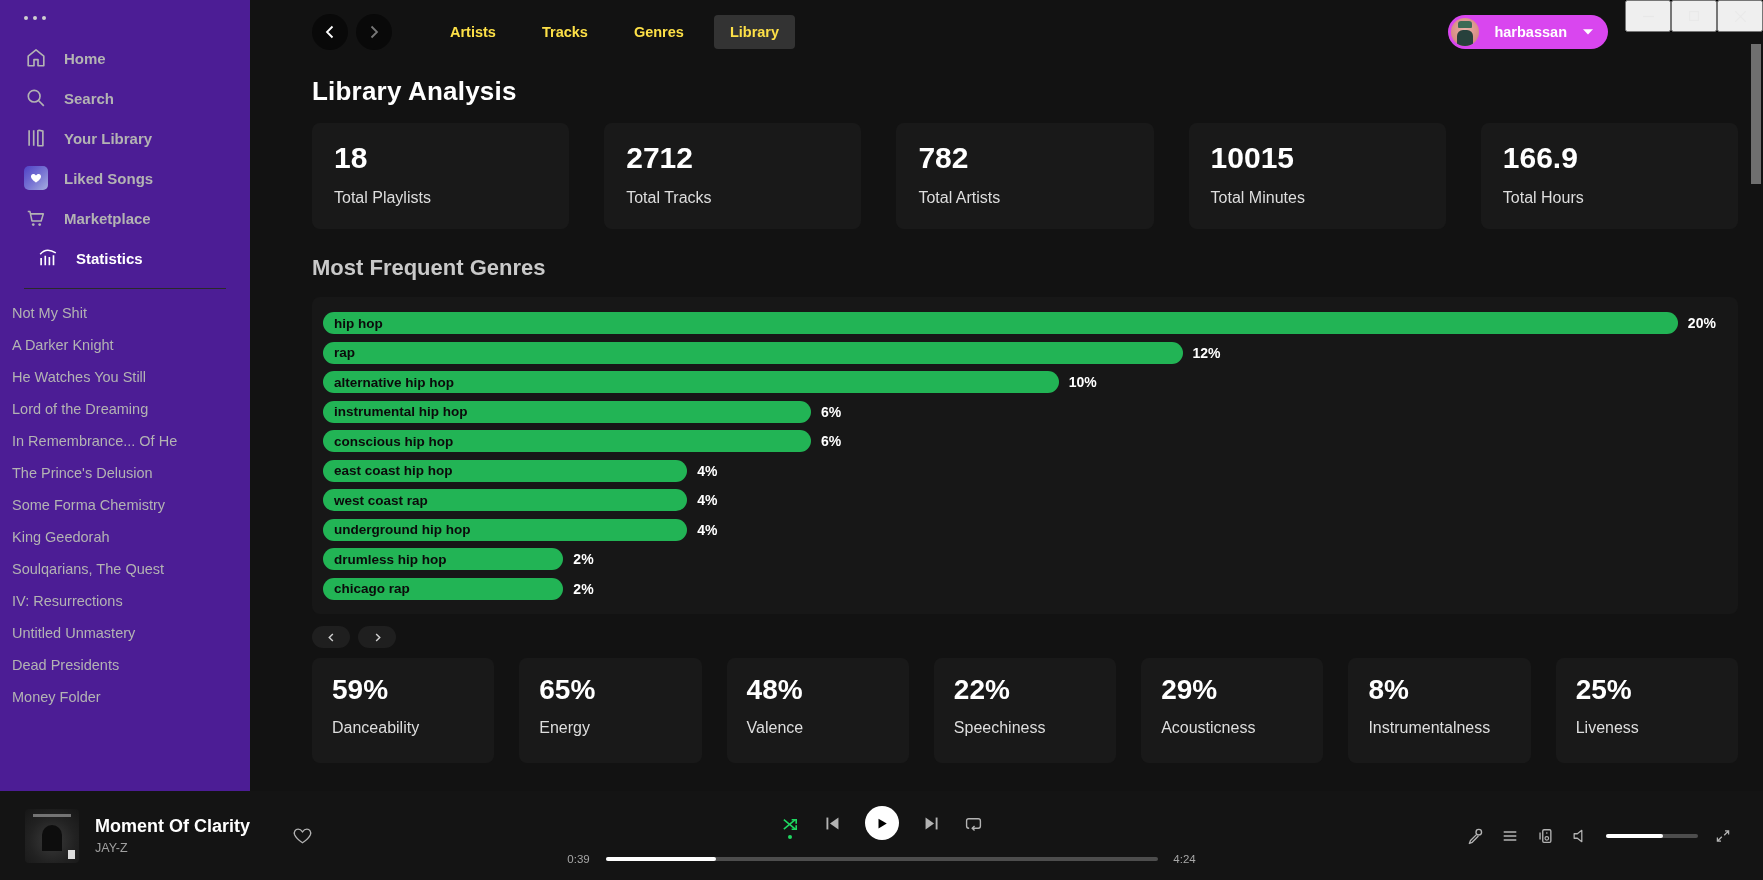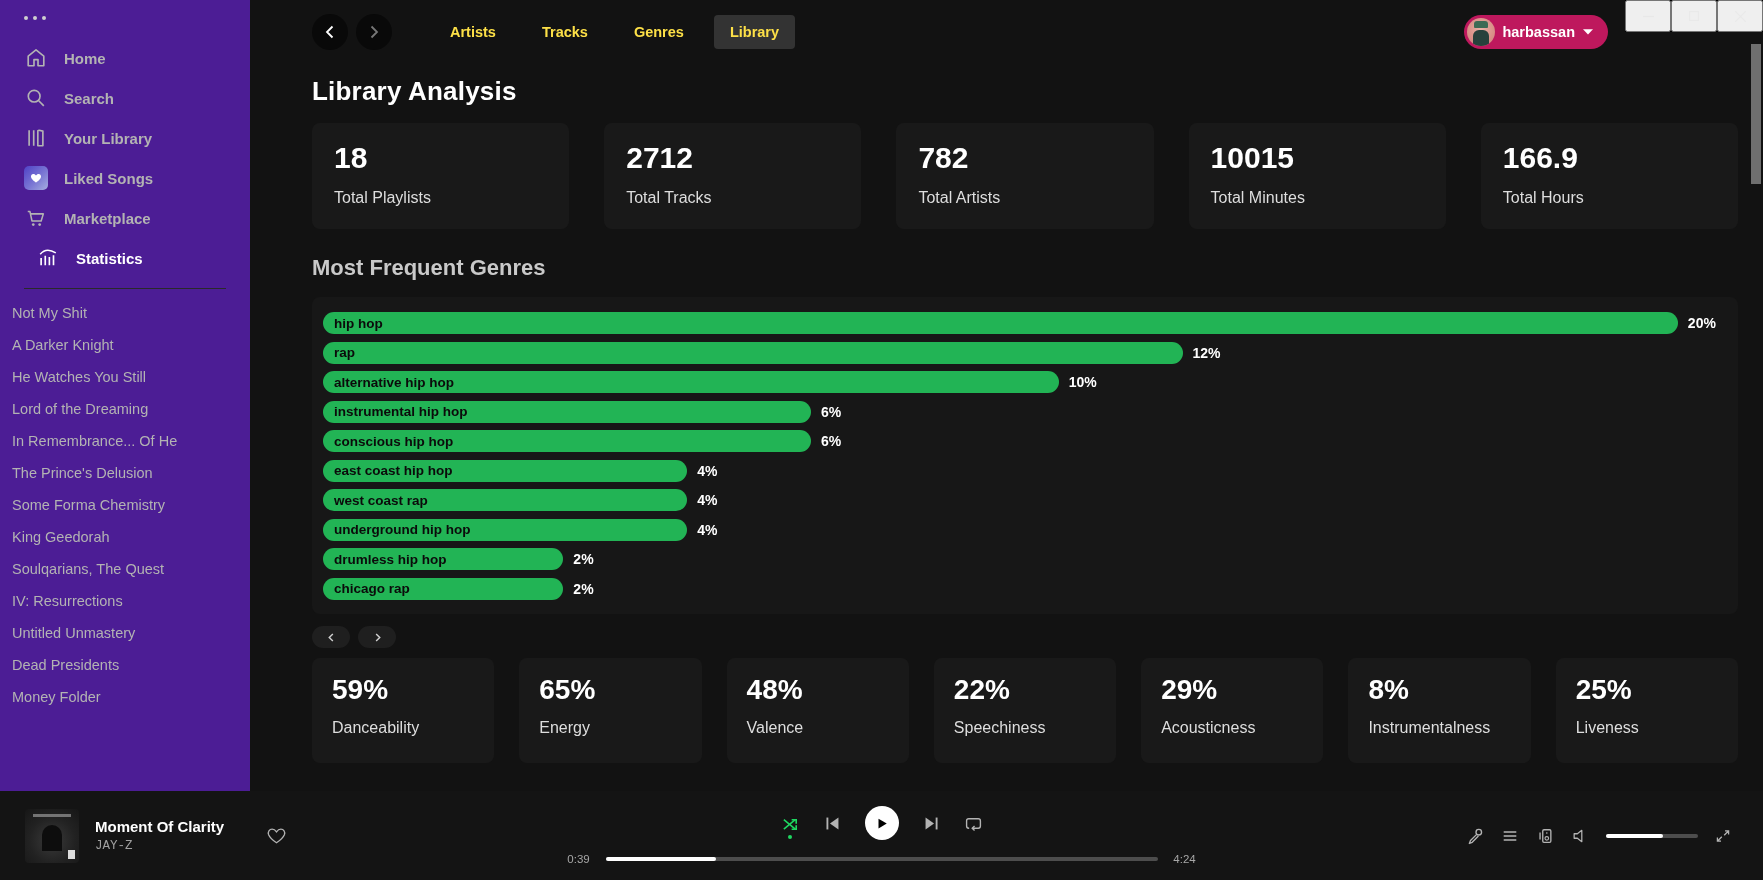--- a/index.html
+++ b/index.html
@@ -40,22 +40,22 @@
   .main { position:absolute; left:250px; top:0; width:1513px; height:791px; background:#121212;
     padding:14px 25px 0 62px; overflow:hidden; }
   .topnav { display:flex; align-items:center; height:36px; }
   .circle-btn { width:36px; height:36px; border-radius:50%; background:#090909; border:none;
     display:flex; align-items:center; justify-content:center; cursor:pointer; }
   .circle-btn + .circle-btn { margin-left:8px; }
   .tabs { display:flex; align-items:center; margin-left:42px; gap:14px; }
   .tab { border:none; background:transparent; color:#fde047; font-weight:700; font-size:14.5px;
     padding:9px 16px; border-radius:4px; cursor:pointer; font-family:inherit; }
   .tab.active { background:#333333; }
-  .user-pill { margin-left:auto; height:34px; background:#be185d; border:none; border-radius:17px;
-    display:flex; align-items:center; gap:7px; padding:3px 14px 3px 3px; cursor:pointer;
+  .user-pill { margin-left:auto; height:34px; background:#d946ef; border:none; border-radius:17px;
+    display:flex; align-items:center; gap:15px; padding:3px 14px 3px 3px; cursor:pointer;
     margin-right:130px; }
   .avatar { width:28px; height:28px; border-radius:50%; overflow:hidden; position:relative;
     background:radial-gradient(circle at 50% 40%,#e9b2a6 0%,#d98f87 60%,#c97f7c 100%); flex:none; }
   .avatar i.body { position:absolute; left:6px; top:12px; width:16px; height:16px; border-radius:6px 6px 0 0; background:#27413c; }
   .avatar i.hat { position:absolute; left:7px; top:3px; width:14px; height:7px; border-radius:3px 3px 1px 1px; background:#3d6b55; }
   .user-name { color:#fff; font-weight:700; font-size:14.5px; }
   .caret { display:flex; }
 
   .page-title { font-size:26px; font-weight:700; margin:26px 0 0 0; letter-spacing:.2px; }
 
@@ -86,22 +86,22 @@
   
   .player { position:absolute; left:0; bottom:0; width:1763px; height:89px; background:#141414;
     display:flex; align-items:center; }
   .p-left { display:flex; align-items:center; width:430px; padding-left:25px; gap:16px; }
   .album-art { width:54px; height:54px; border-radius:4px; flex:none; position:relative; overflow:hidden;
     background:radial-gradient(circle at 50% 58%,#3a3a3a 0%,#222 55%,#161616 100%); }
   .album-art i.txt { position:absolute; top:5px; left:8px; right:8px; height:3px; background:#8a8a8a; opacity:.8; }
   .album-art i.fig { position:absolute; left:17px; top:16px; width:20px; height:26px; border-radius:10px 10px 0 0; background:#0d0d0d; }
   .album-art i.tag { position:absolute; right:4px; bottom:4px; width:7px; height:9px; background:#ddd; }
   .track-meta { display:flex; flex-direction:column; gap:4px; max-width:220px; }
-  .track-title { font-size:15px; font-weight:700; color:#fff; white-space:nowrap; }
-  .track-artist { font-size:12.5px; color:#a0a0a0;font-family:Liberation Mono, monospace; }
+  .track-title { font-size:18px; font-weight:700; color:#fff; white-space:nowrap; }
+  .track-artist { font-size:12.5px; color:#a0a0a0; }
   .heart-btn { background:none; border:none; color:#b3b3b3; margin-left:26px; cursor:pointer; display:flex; }
 
   .p-center { position:absolute; left:50%; transform:translateX(-50%); top:10px; width:640px;
     display:flex; flex-direction:column; align-items:center; }
   .controls { display:flex; align-items:center; gap:24px; height:44px; }
   .ctl { background:none; border:none; color:#b3b3b3; cursor:pointer; display:flex; align-items:center; justify-content:center; }
   .ctl.shuffle { color:#1ed760; position:relative; }
   .ctl.shuffle i.dot { position:absolute; left:50%; transform:translateX(-50%); bottom:-6px;
     width:4px; height:4px; border-radius:50%; background:#1ed760; }
   .play-btn { width:34px; height:34px; border-radius:50%; background:#fff; border:none; cursor:pointer;

